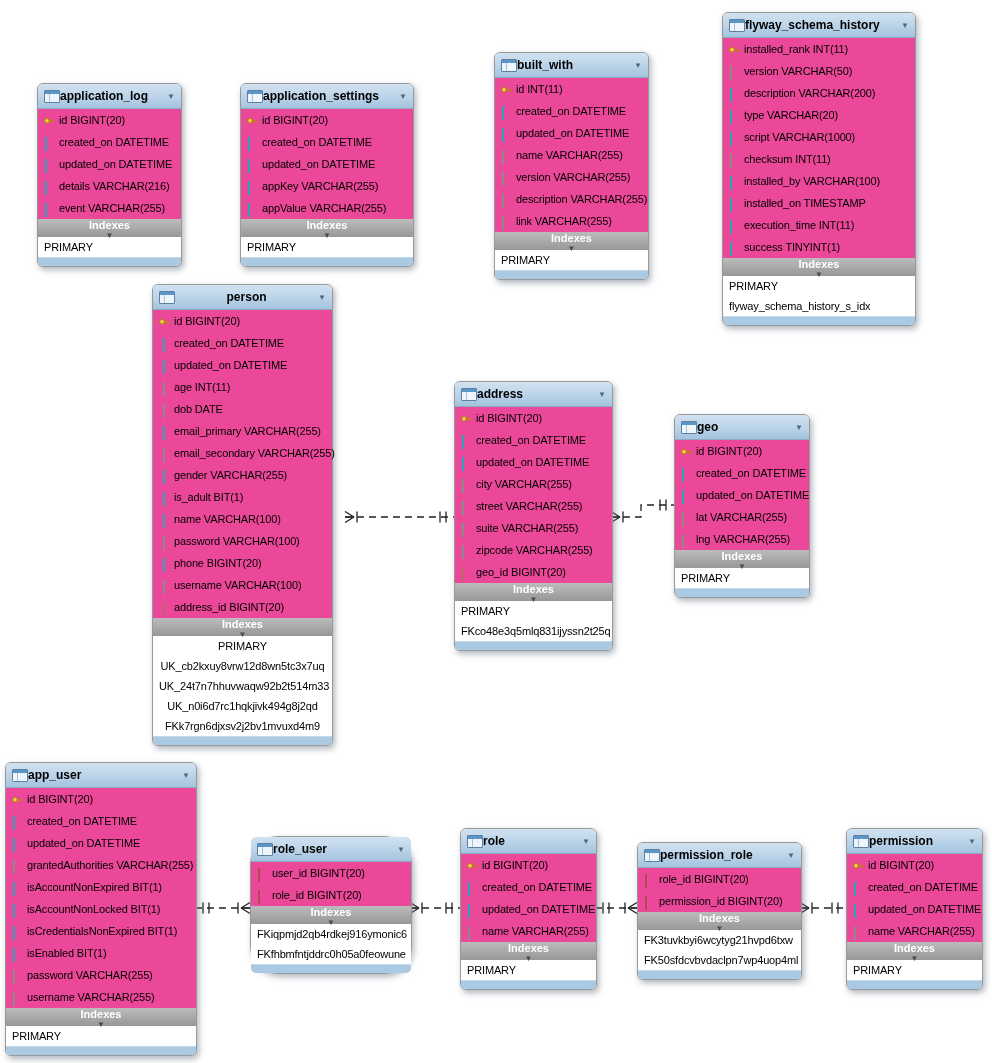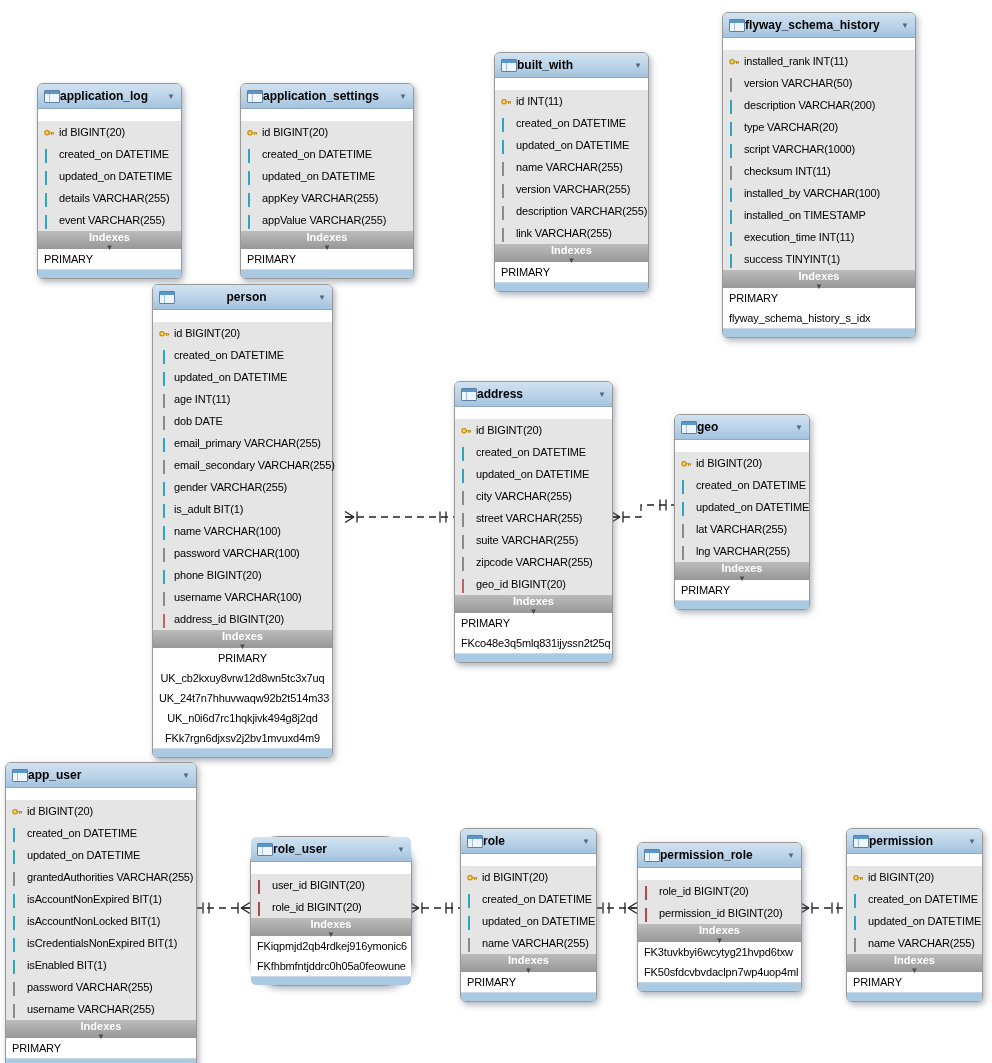--- a/index.html
+++ b/index.html
@@ -21,21 +21,21 @@
   .t-header{
     height:24px;display:flex;align-items:center;padding:0 6px;
     background:linear-gradient(#d2e2f0,var(--header-blue) 55%,#a3c3de);
     border-bottom:1px solid #8fa9c2;border-radius:5px 5px 0 0;
   }
   .t-title{font-weight:bold;font-size:12px;flex:1;white-space:nowrap;overflow:hidden;}
   .t-arrow{font-size:8px;color:#55697c;flex:0 0 auto;}
   .t-icon{width:14px;height:11px;background:#eef5fd;border:1px solid #5f7fa0;border-radius:1px;position:relative;flex:0 0 auto;}
   .t-icon::before{content:"";position:absolute;left:0;top:0;right:0;height:3px;background:#5a96c8;}
   .t-icon::after{content:"";position:absolute;left:4px;top:3px;bottom:0;width:1px;background:#a9c0d6;}
-  .t-cols{background:#e5e5e5;margin-top:12px;}
+  .t-cols{background:#ec4899;}
   .t-col{height:22px;display:flex;align-items:center;gap:6px;padding:0 6px;white-space:nowrap;letter-spacing:-0.15px;}
   .c-ic{width:9px;height:9px;flex:0 0 auto;position:relative;}
   .diamond{width:7px;height:7px;margin:1px;transform:rotate(45deg);border:1px solid #8a8a8a;background:#fff;box-sizing:border-box;}
   .diamond.filled{background:#8ee5f2;border-color:#2fa4bd;}
   .diamond.fk{background:#fff;border-color:#c2626b;}
   .diamond.fk-filled{background:#e89297;border-color:#ae4a52;}
   .t-idx-header{
     height:18px;display:flex;align-items:center;justify-content:space-between;padding:0 6px;
     background:linear-gradient(#bcbcbc,var(--indexes-gray) 60%,#979797);
     color:#fff;font-weight:bold;letter-spacing:0;flex-direction:column;
@@ -122,21 +122,21 @@
           <div class="t-col">
             <span class="c-ic"><span class="diamond filled"></span></span>
             <span class="c-text">created_on DATETIME</span>
           </div>
           <div class="t-col">
             <span class="c-ic"><span class="diamond filled"></span></span>
             <span class="c-text">updated_on DATETIME</span>
           </div>
           <div class="t-col">
             <span class="c-ic"><span class="diamond filled"></span></span>
-            <span class="c-text">details VARCHAR(255)</span>
+            <span class="c-text">details VARCHAR(216)</span>
           </div>
           <div class="t-col">
             <span class="c-ic"><span class="diamond filled"></span></span>
             <span class="c-text">event VARCHAR(255)</span>
           </div>
         </div>
         <div class="t-idx-header">
           <span>Indexes</span>
           <span class="t-arrow">▼</span>
         </div>

